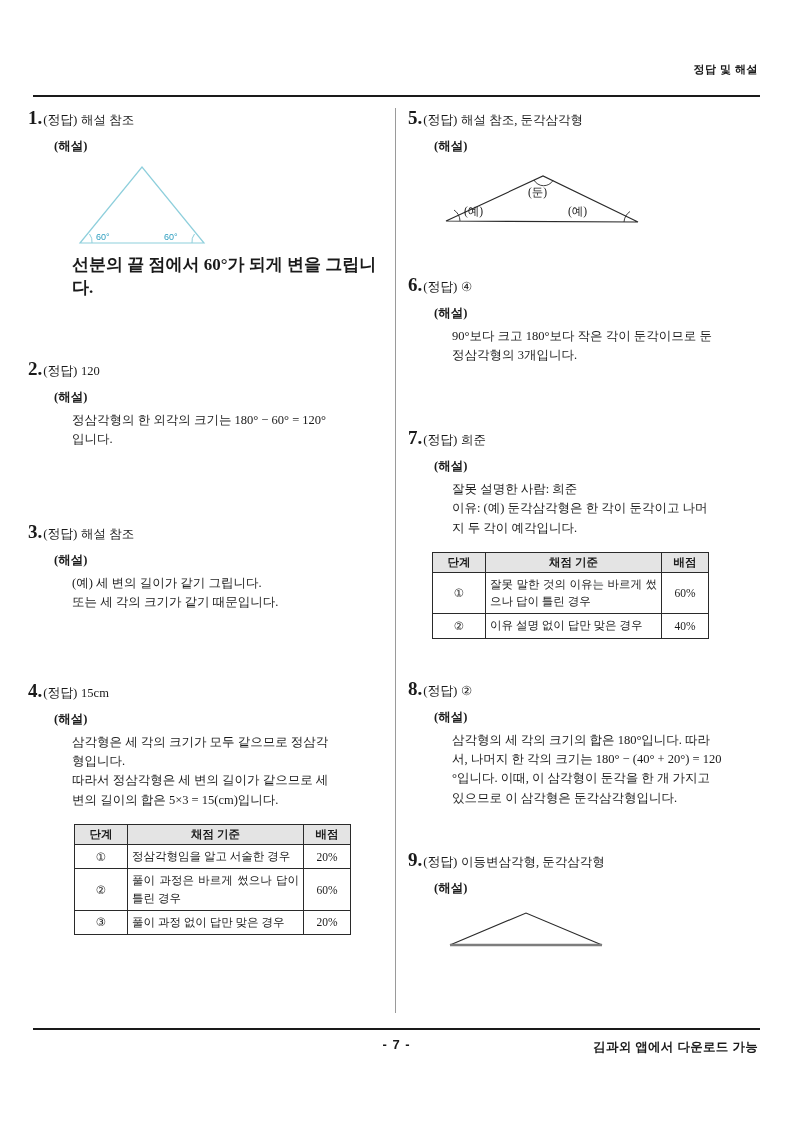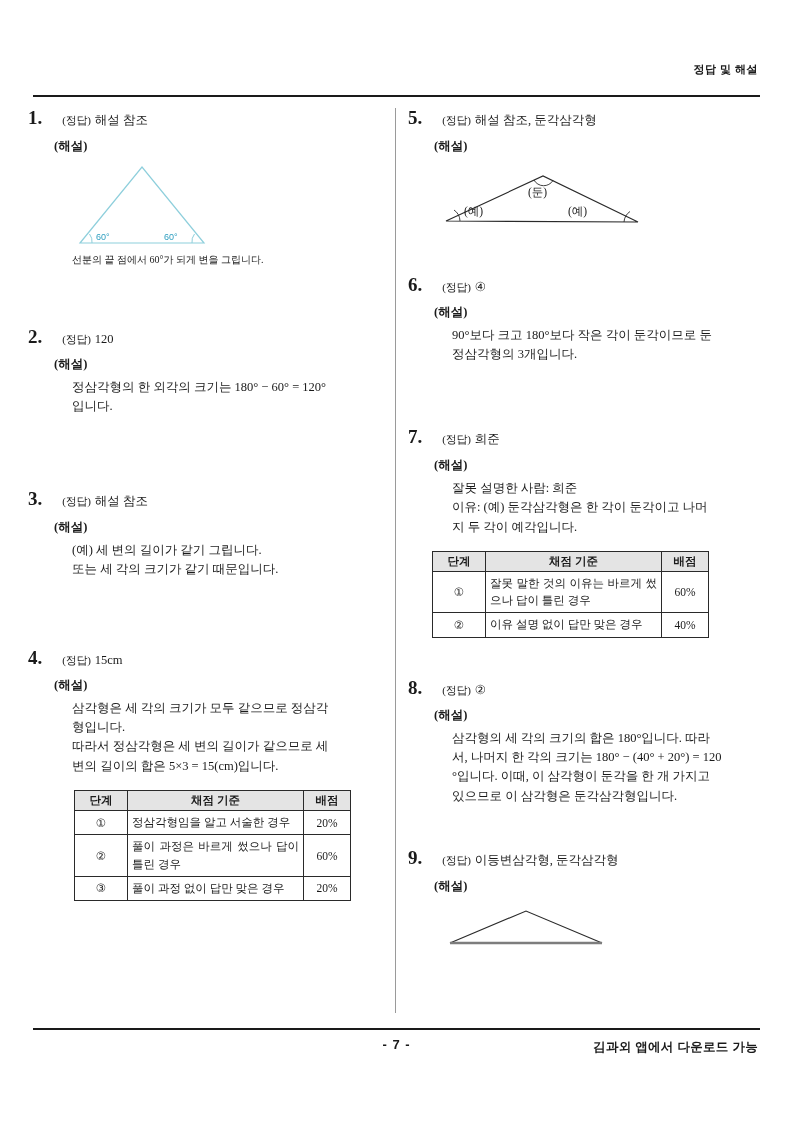--- a/index.html
+++ b/index.html
@@ -101,23 +101,22 @@
     white-space: nowrap;
   }
   .item-num {
     font-family: "Liberation Serif", "DejaVu Serif", serif;
     font-size: 19px;
     font-weight: bold;
     line-height: 1;
     margin-right: 1px;
   }
   .ans-tag {
-    font-size: 11px;
+    font-size: 13px;
     letter-spacing: -0.2px;
-    margin-left: 19px;
   }
   .ans-text {
     font-size: 12.5px;
     margin-left: 4px;
   }
   .sol-tag {
     font-size: 12.5px;
     font-weight: bold;
     margin: 9px 0 0 26px;
   }
@@ -165,21 +164,22 @@
   td.pts  { text-align: center; width: 38px; }
   col.c-step { width: 44px; }
   col.c-crit { width: 176px; }
   col.c-pts  { width: 40px; }
 
   
   .figure { position: relative; }
   .fig-caption {
     margin-top: 2px;
     margin-left: 44px;
-    font-size: 10px;
+    font-size: 17px;
+    font-weight: bold;
   }
   svg { display: block; }
 </style>
 </head>
 <body>
 
 <div class="page">
 
   <div class="header-label">정답 및 해설</div>
   <div class="header-rule"></div>

